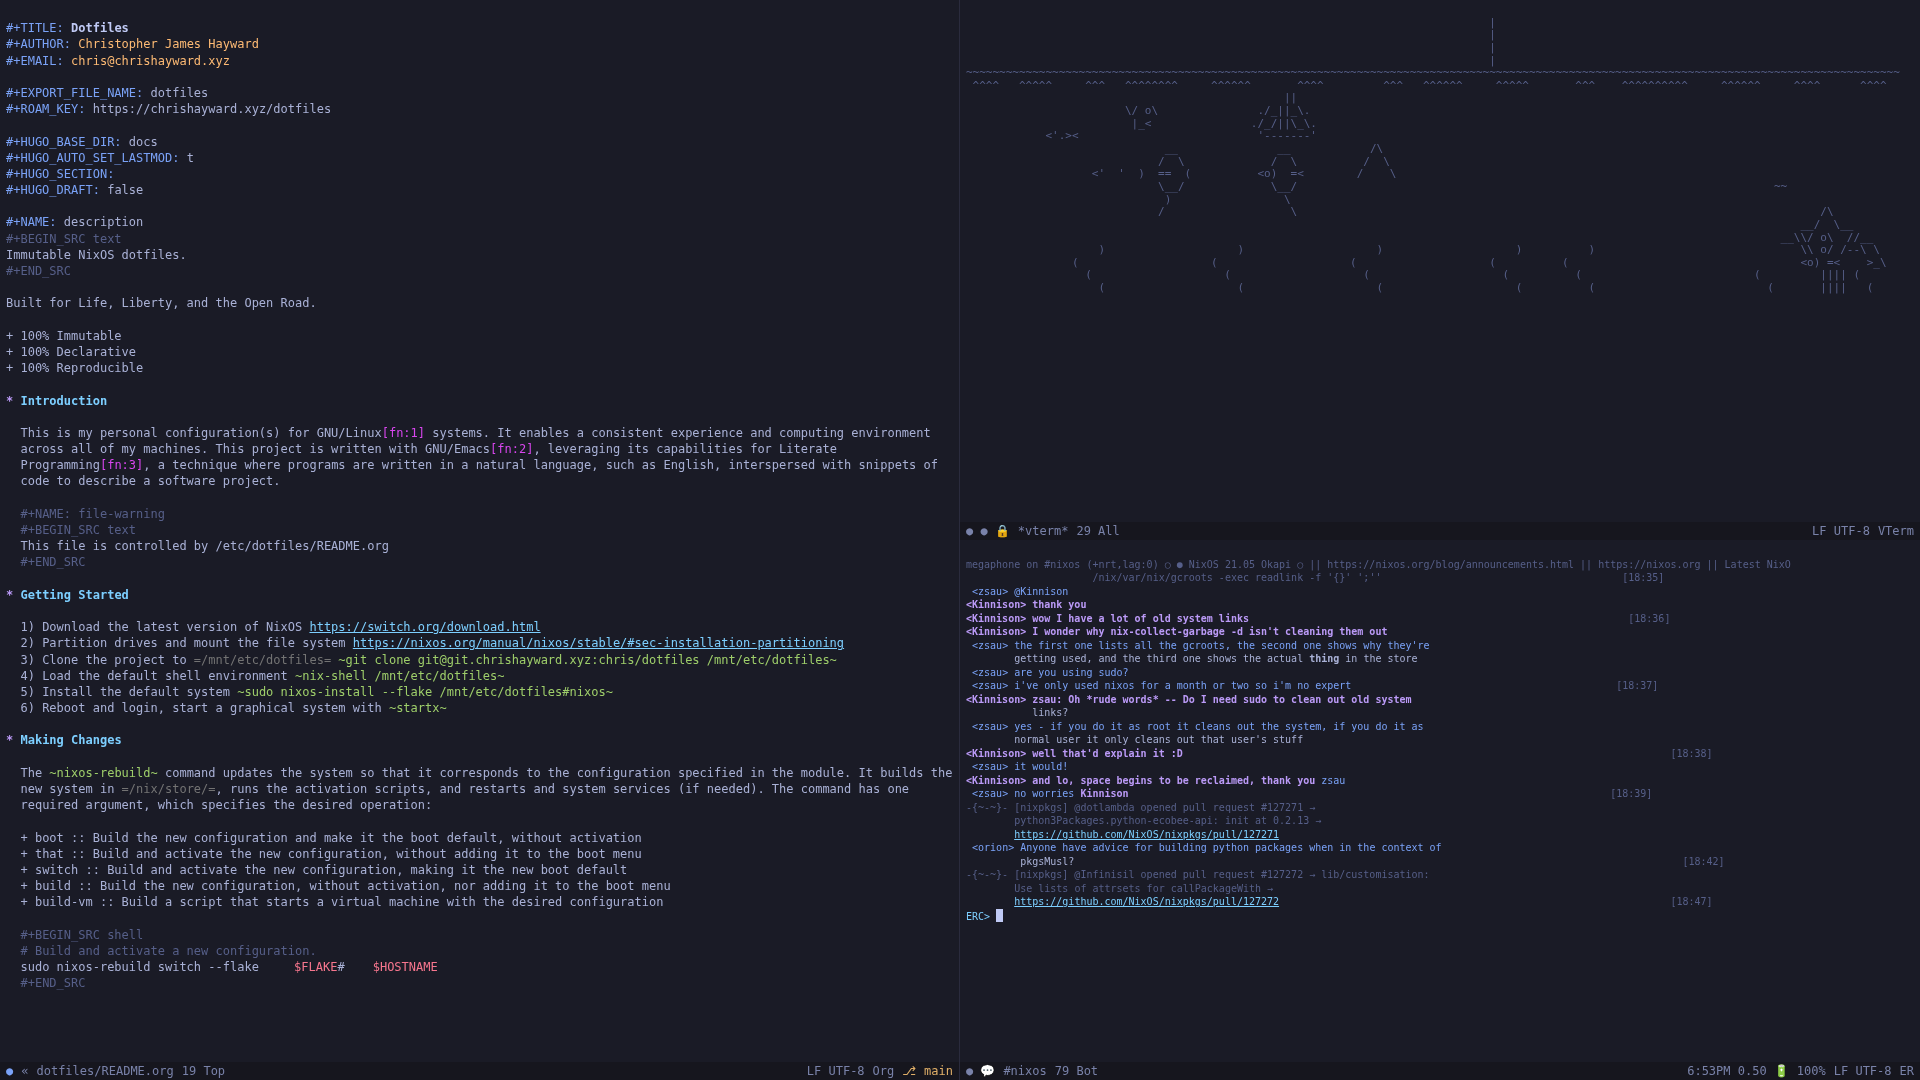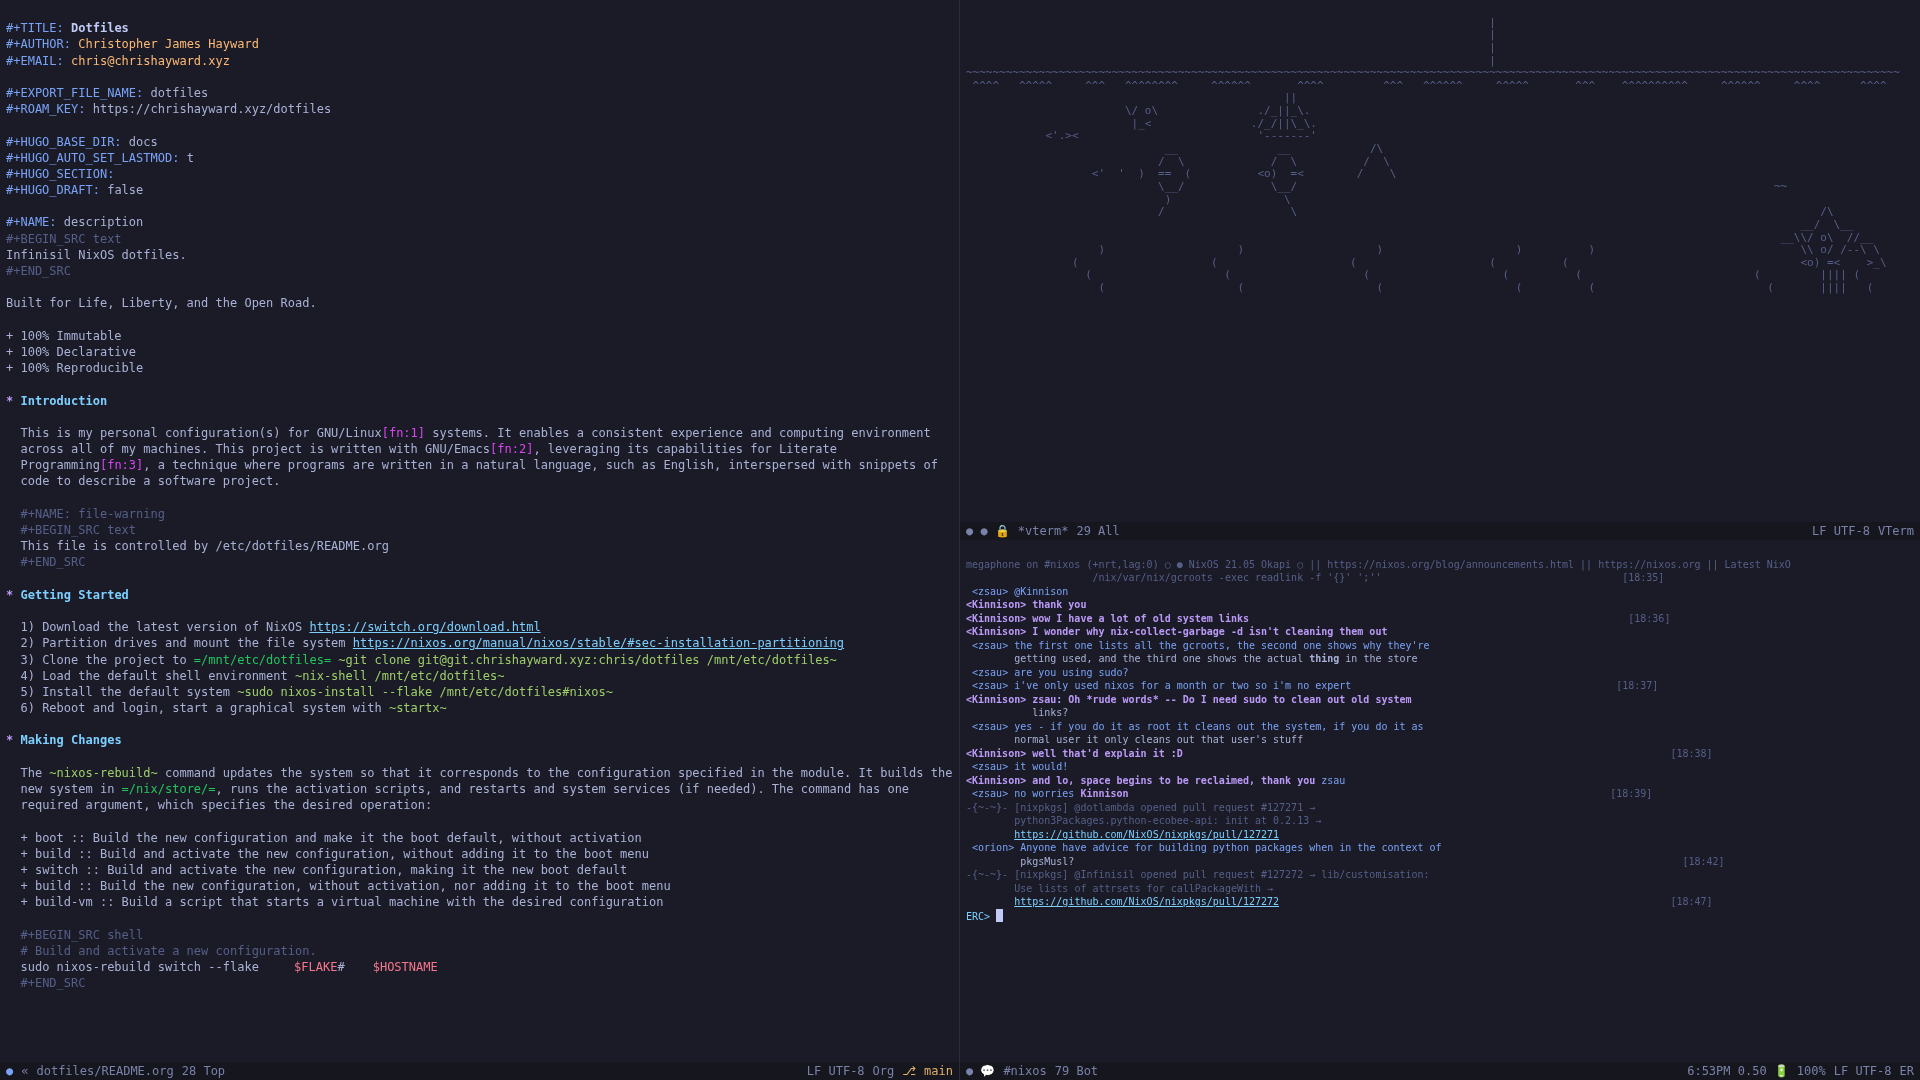--- a/index.html
+++ b/index.html
@@ -30,21 +30,21 @@
   font-size: 12px;
   white-space: nowrap;
 }
 .modeline .spacer { flex: 1; }
 .key   { color: #7aa2f7; }
 .title { color: #c0caf5; font-weight: bold; }
 .val   { color: #fdba74; }
 .head  { color: #7dcfff; font-weight: bold; }
 .star  { color: #bb9af7; font-weight: bold; }
 .fn    { color: #d946ef; }
-.code  { color: #22c55e; }
+.code  { color: #737373; }
 .url   { color: #7dcfff; text-decoration: underline; }
 .src   { color: #9ece6a; }
 .srchd { color: #565f89; text-align: right; }
 .cmt   { color: #565f89; }
 .hl    { color: #f7768e; margin-left: 28px; }
 .nick  { color: #bb9af7; font-weight: bold; }
 .nick2 { color: #7aa2f7; }
 .ts    { color: #565f89; }
 .prompt{ color: #7dcfff; }
 .cursor{ background: #c0caf5; display: inline-block; width: 7px; height: 13px; vertical-align: text-bottom; }
@@ -65,21 +65,21 @@
 <span class="key">#+EXPORT_FILE_NAME:</span> <span>dotfiles</span>
 <span class="key">#+ROAM_KEY:</span> <span>https://chrishayward.xyz/dotfiles</span>
 
 <span class="key">#+HUGO_BASE_DIR:</span> <span>docs</span>
 <span class="key">#+HUGO_AUTO_SET_LASTMOD:</span> <span>t</span>
 <span class="key">#+HUGO_SECTION:</span>
 <span class="key">#+HUGO_DRAFT:</span> <span>false</span>
 
 <span class="key">#+NAME:</span> <span>description</span>
 <span class="srchd">#+BEGIN_SRC text</span>
-<span>Infinisil NixOS dotfiles.</span>
+<span>Immutable NixOS dotfiles.</span>
 <span class="srchd">#+END_SRC</span>
 
 <span>Built for Life, Liberty, and the Open Road.</span>
 
 <span>+ 100% Immutable</span>
 <span>+ 100% Declarative</span>
 <span>+ 100% Reproducible</span>
 
 <span class="star">*</span> <span class="head">Introduction</span>
 
@@ -102,35 +102,35 @@
   <span>5) Install the default system </span><span class="src">~sudo nixos-install --flake /mnt/etc/dotfiles#nixos~</span>
   <span>6) Reboot and login, start a graphical system with </span><span class="src">~startx~</span>
 
 <span class="star">*</span> <span class="head">Making Changes</span>
 
   <span>The </span><span class="src">~nixos-rebuild~</span><span> command updates the system so that it corresponds to the configuration specified in the module. It builds the</span>
   <span>new system in </span><span class="code">=/nix/store/=</span><span>, runs the activation scripts, and restarts and system services (if needed). The command has one</span>
   <span>required argument, which specifies the desired operation:</span>
 
   <span>+ boot :: Build the new configuration and make it the boot default, without activation</span>
-  <span>+ build :: Build and activate the new configuration, without adding it to the boot menu</span>
+  <span>+ that :: Build and activate the new configuration, without adding it to the boot menu</span>
   <span>+ switch :: Build and activate the new configuration, making it the new boot default</span>
   <span>+ build :: Build the new configuration, without activation, nor adding it to the boot menu</span>
   <span>+ build-vm :: Build a script that starts a virtual machine with the desired configuration</span>
 
   <span class="srchd">#+BEGIN_SRC shell</span>
   <span class="cmt"># Build and activate a new configuration.</span>
   <span>sudo nixos-rebuild switch --flake </span><span class="hl">$FLAKE</span><span>#</span><span class="hl">$HOSTNAME</span>
   <span class="srchd">#+END_SRC</span>
   </div>
   <div class="modeline">
     <span class="dot">●</span>
     <span>«</span>
     <span>dotfiles/README.org</span>
-    <span>28 Top</span>
+    <span>19 Top</span>
     <span class="spacer"></span>
     <span>LF UTF-8</span>
     <span>Org</span>
     <span class="branch">⎇</span>
     <span class="branch">main</span>
   </div>
 </div>
 
 <div class="pane right">
 

